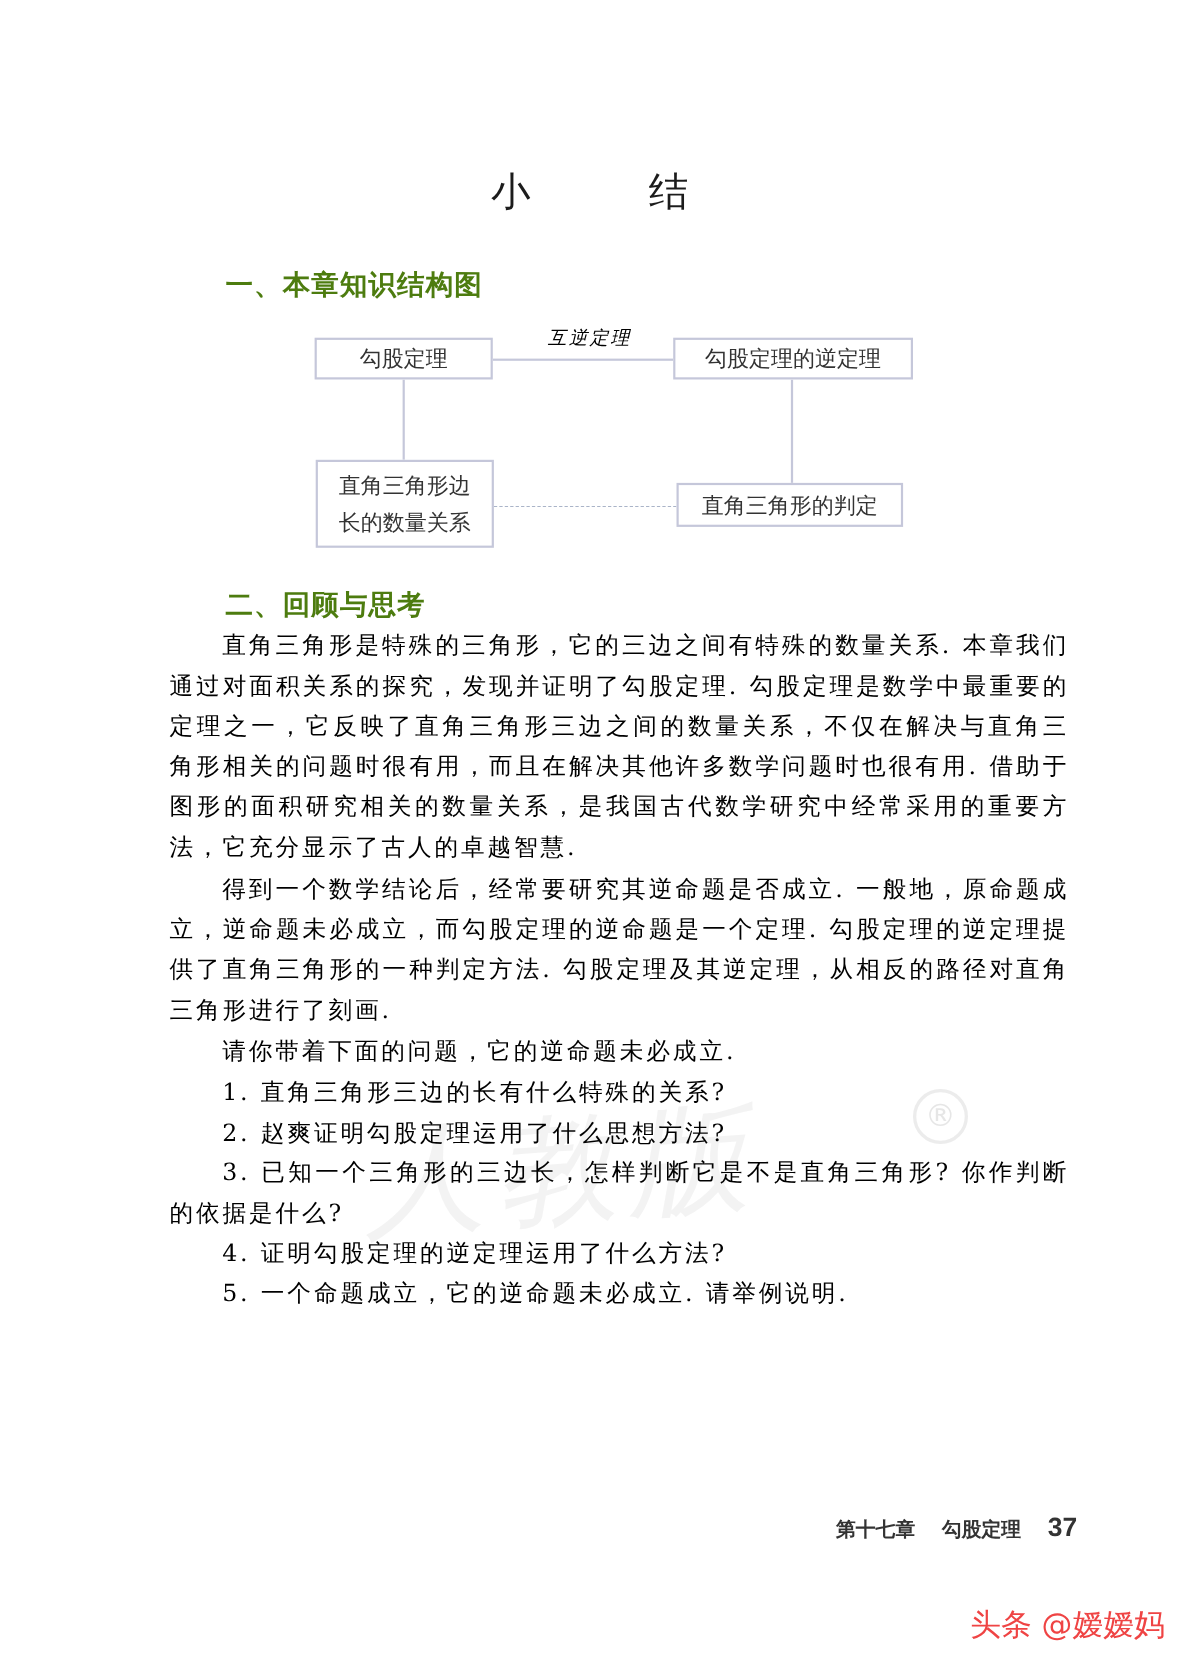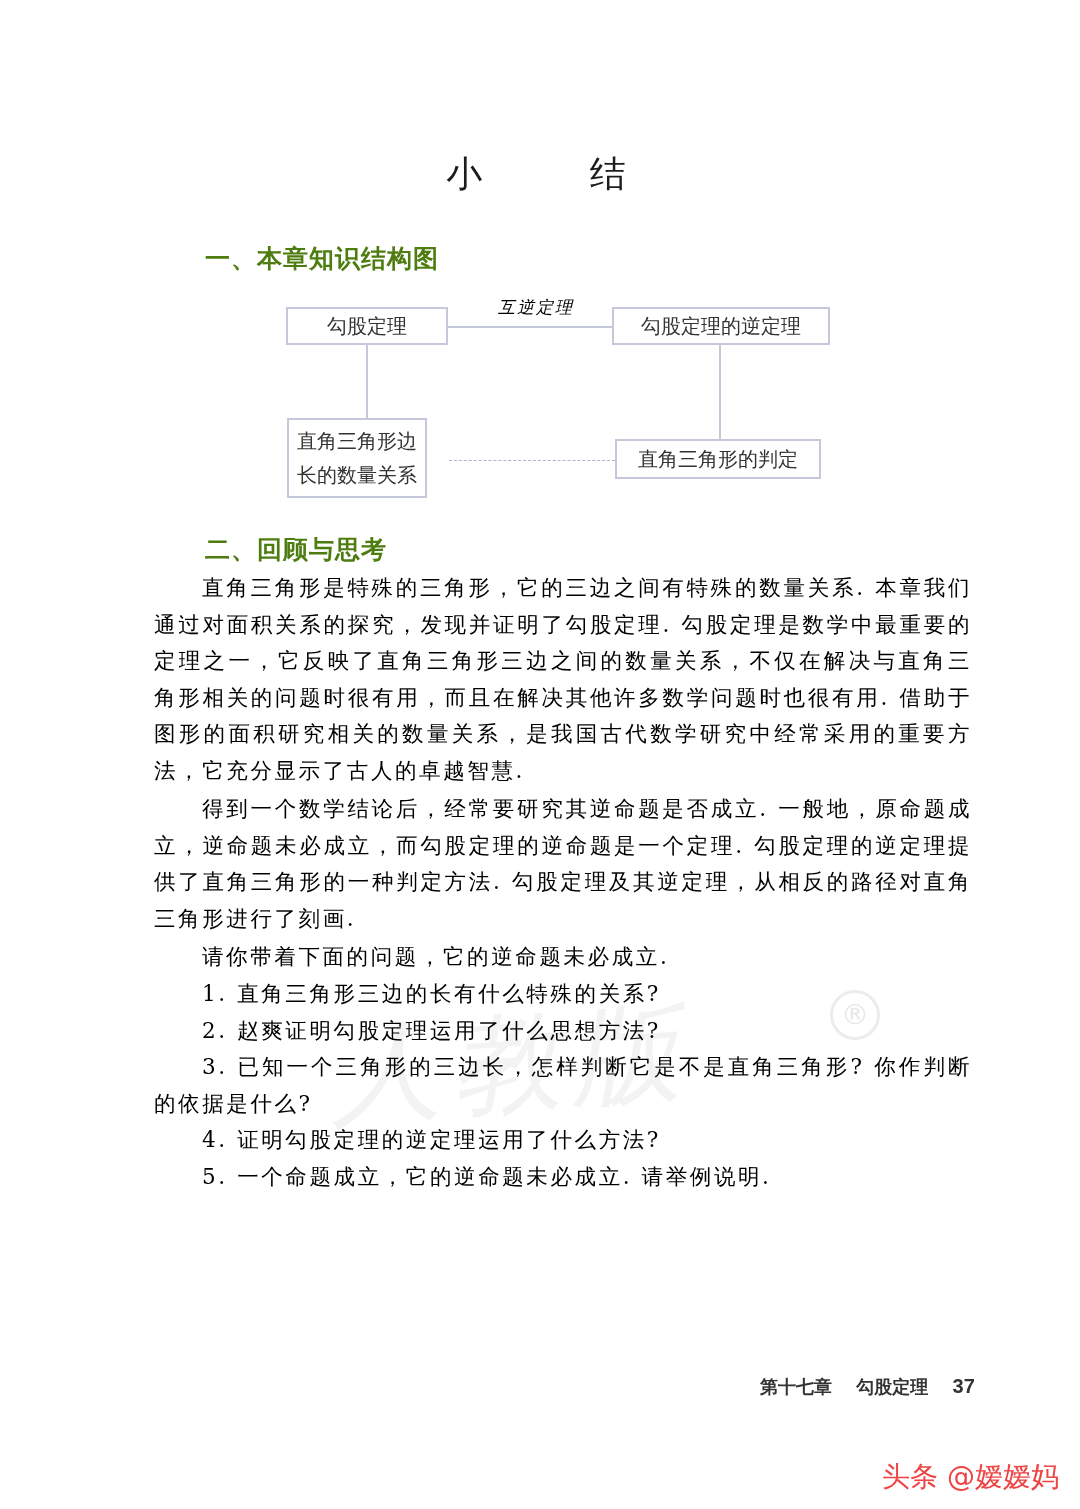--- a/index.html
+++ b/index.html
@@ -53,21 +53,21 @@
       display: flex;
       align-items: center;
       justify-content: center;
       text-align: center;
       box-sizing: border-box;
       line-height: 34px;
       font-family: "DejaVu Serif", "Liberation Serif", serif;
     }
     #box-gougu { left: 286px; top: 307px; width: 162px; height: 38px; }
     #box-converse { left: 612px; top: 307px; width: 218px; height: 38px; }
-    #box-side { left: 287px; top: 418px; width: 140px; height: 80px; }
+    #box-side { left: 287px; top: 418px; width: 162px; height: 80px; }
     #box-judge { left: 615px; top: 439px; width: 206px; height: 40px; }
     .hline {
       position: absolute;
       height: 0;
       border-top: 2px solid #c5c7da;
     }
     .vline {
       position: absolute;
       width: 0;
       border-left: 2px solid #c5c7da;
@@ -145,21 +145,21 @@
       top: 1375px;
       left: 760px;
       font-size: 18px;
       font-weight: bold;
       color: #333;
       font-family: "DejaVu Serif", "Liberation Serif", serif;
     }
     .footer span { margin-right: 18px; }
     .footer .page-num {
       font-family: "Liberation Sans", sans-serif;
-      font-size: 20px;
+      font-size: 24px;
       margin-right: 0;
     }
     .source-mark {
       position: absolute;
       top: 1458px;
       left: 882px;
       font-size: 28px;
       color: #ef4444;
       font-family: "DejaVu Sans", "Liberation Sans", sans-serif;
       text-shadow: 1px 1px 0 #fff, -1px -1px 0 #fff;

